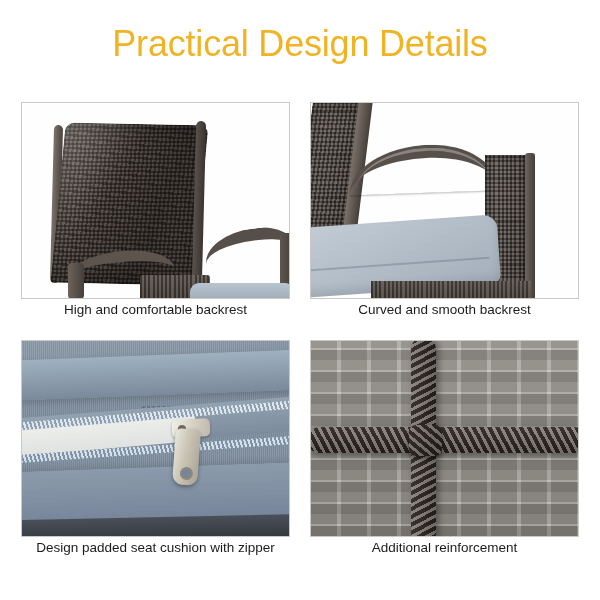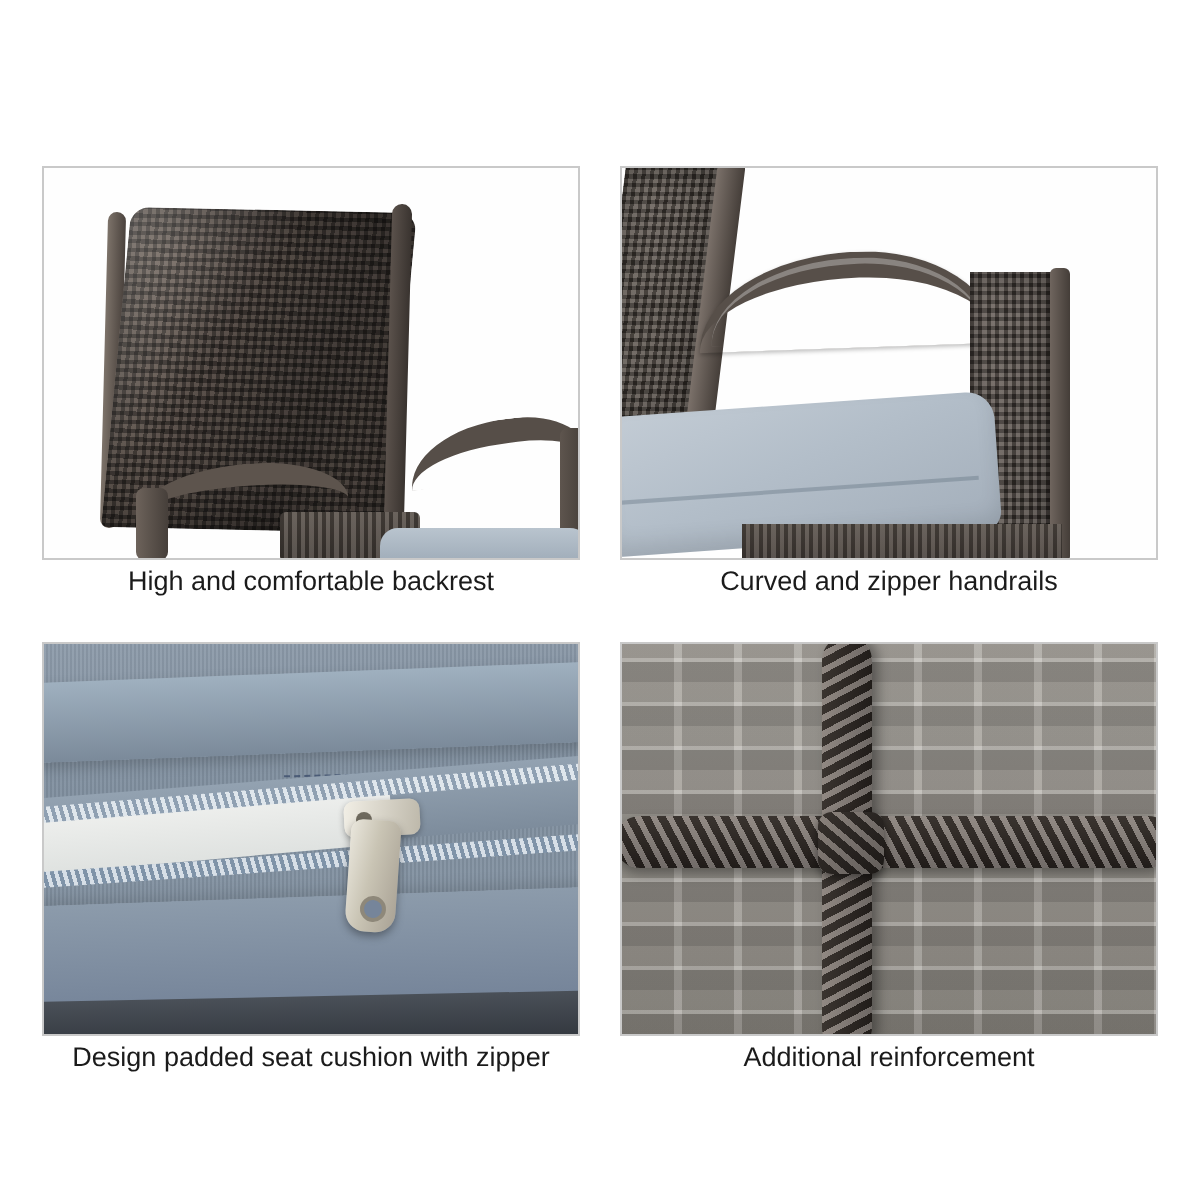--- a/index.html
+++ b/index.html
@@ -18,21 +18,21 @@
     font-size:36px;
     font-weight:400;
     letter-spacing:-0.2px;
     color:#f0b323;
     line-height:44px;
     white-space:nowrap;
   }
 
   
   .grid {
-    position:absolute; left:21px; top:83px;
+    position:absolute; left:21px; top:102px;
     width:558px; height:470px;
     display:grid;
     grid-template-columns:269px 269px;
     grid-template-rows:216px 216px;
     column-gap:20px;
     row-gap:22px;
   }
   .cell { position:relative; width:269px; height:216px; }
 
   .photo {
@@ -278,20 +278,21 @@
       linear-gradient(135deg,#6b6058,#342e2a);
     border-radius:7px;
     box-shadow:0 2px 5px rgba(0,0,0,.45);
   }
 </style>
 </head>
 <body>
 
 <div class="page">
 
+  <div class="title">Practical Design Details</div>
 
   <div class="grid">
 
     <div class="cell">
       <div class="photo p1">
         <div class="frame-l"></div>
         <div class="backrest"></div>
         <div class="frame-r"></div>
         <div class="arm-left"></div>
         <div class="arm-left-post"></div>
@@ -307,21 +308,21 @@
       <div class="photo p2">
         <div class="back-left"></div>
         <div class="back-post"></div>
         <div class="armrail"></div>
         <div class="armrail-hi"></div>
         <div class="right-post"></div>
         <div class="right-edge"></div>
         <div class="cushion2"></div>
         <div class="seat-base"></div>
       </div>
-      <div class="caption">Curved and zipper handrails</div>
+      <div class="caption">Curved and smooth backrest</div>
     </div>
 
     <div class="cell">
       <div class="photo p3">
         <div class="fold-top"></div>
         <div class="stitch"></div>
         <div class="zip-band"></div>
         <div class="white-liner"></div>
         <div class="zip-teeth-top"></div>
         <div class="zip-teeth-bot"></div>

